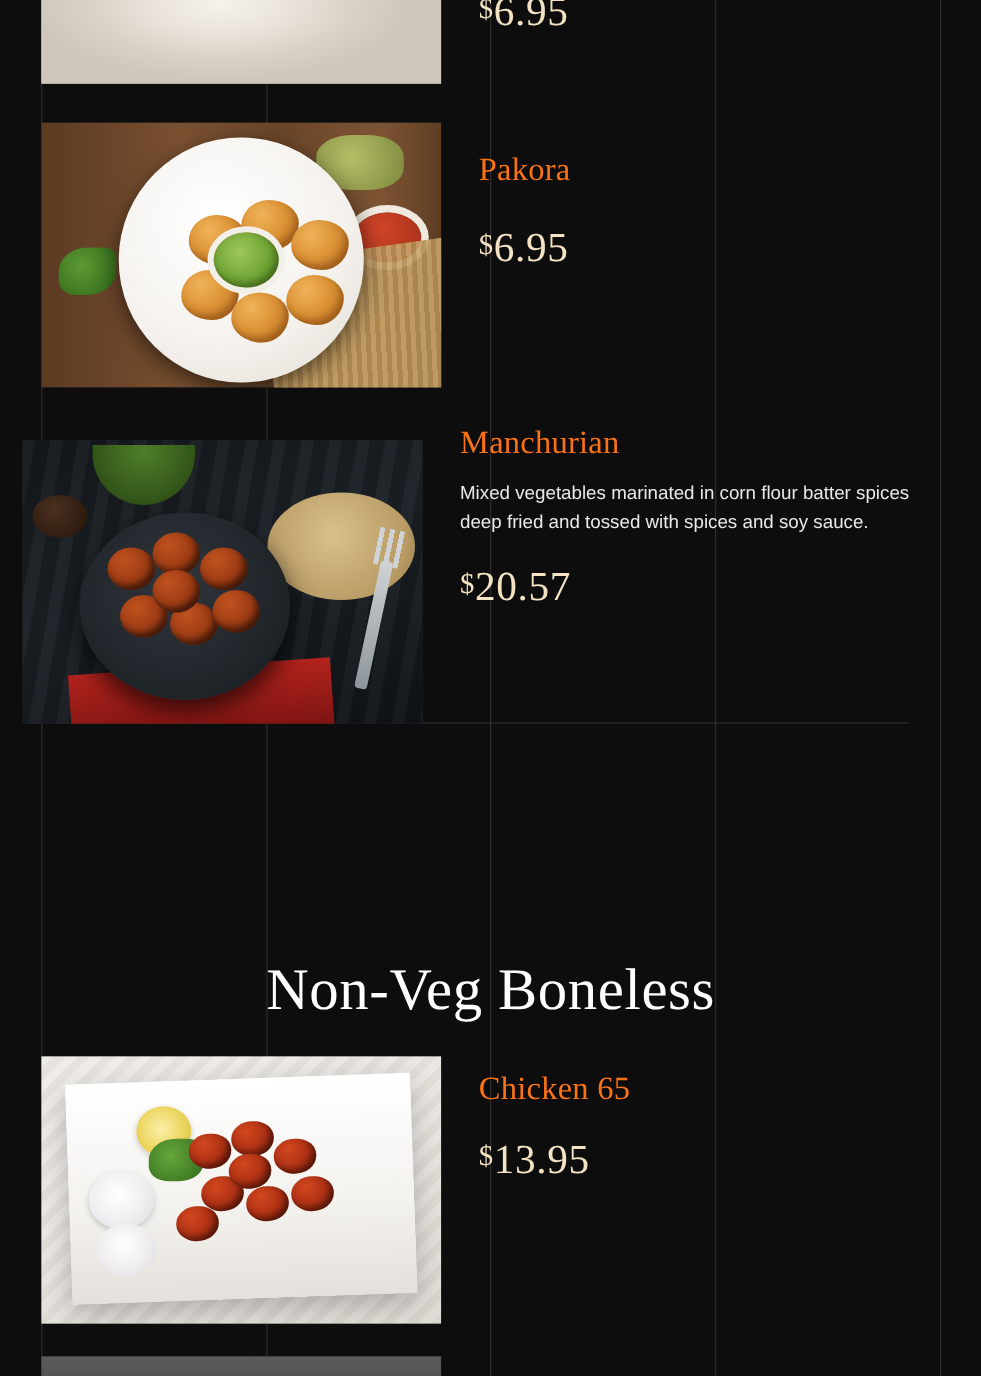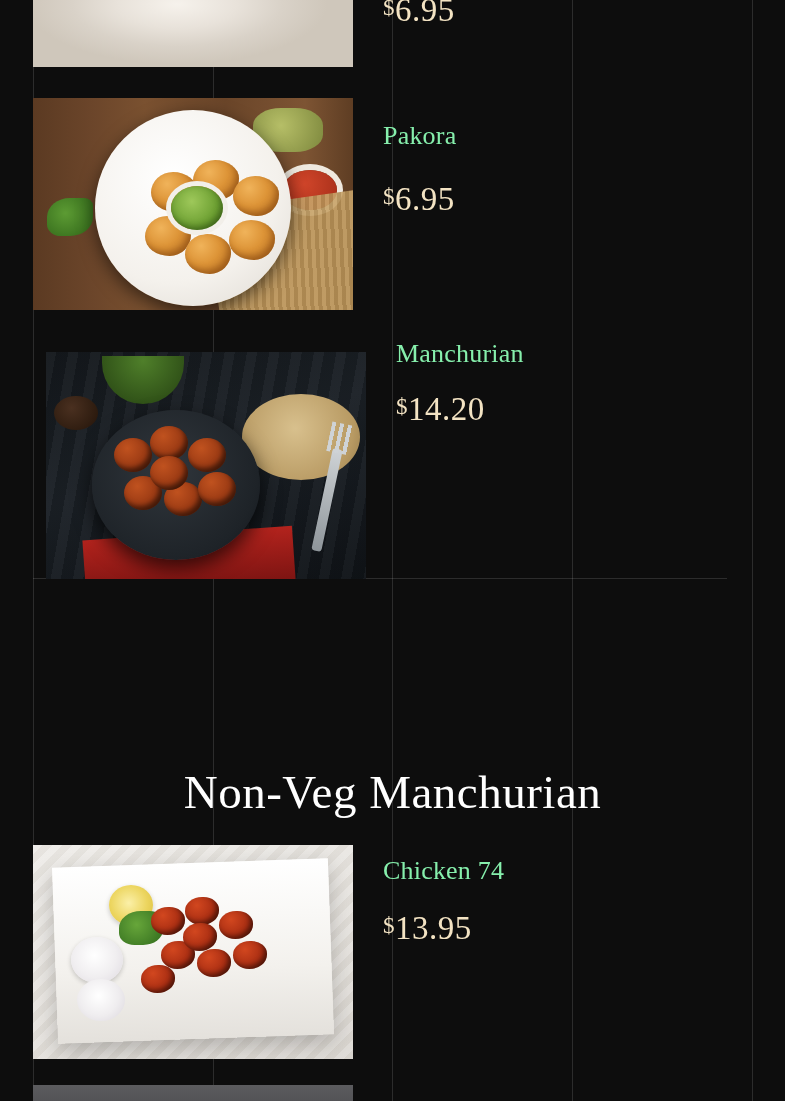--- a/index.html
+++ b/index.html
@@ -62,21 +62,21 @@
   .info {
     flex: 1 1 auto;
     padding-left: 30px;
     box-sizing: border-box;
   }
   .dish-name {
     font-family: "Liberation Serif", serif;
     font-size: 26px;
     font-weight: 400;
     letter-spacing: 0.2px;
-    color: #86efac;
+    color: #f97316;
     margin: 0 0 14px 0;
     line-height: 1.1;
   }
   .dish-desc {
     font-size: 15px;
     line-height: 1.58;
     color: #e9e9e9;
     margin: 0;
     max-width: 372px;
     font-weight: 400;
@@ -440,48 +440,49 @@
       </div>
     </div>
     <div class="info">
       <h3 class="dish-name" style="margin-top:24px;">Pakora</h3>
       <div class="price" style="margin-top:32px;">
         <span class="cur">$</span><span class="amt">6.95</span>
       </div>
     </div>
   </div>
 
-  <div class="row" style="left:46px; top:338px; width:719px;">
+  <div class="row" style="left:18px; top:338px; width:719px;">
     <div class="thumb" style="height:227px; margin-top:14px;">
       <div class="food img-manch thumb-inner">
         <div class="board"></div>
         <div class="greenbowl"></div>
         <div class="rice"></div>
         <div class="sauce"></div>
         <div class="napkin"></div>
         <div class="bowl"></div>
         <div class="ball b1"></div>
         <div class="ball b2"></div>
         <div class="ball b3"></div>
         <div class="ball b4"></div>
         <div class="ball b5"></div>
         <div class="ball b6"></div>
         <div class="ball b7"></div>
         <div class="fork"></div>
       </div>
     </div>
     <div class="info">
       <h3 class="dish-name" style="margin-top:2px;">Manchurian</h3>
+      <p class="dish-desc">Mixed vegetables marinated in corn flour batter spices deep fried and tossed with spices and soy sauce.</p>
       <div class="price" style="margin-top:24px;">
-        <span class="cur">$</span><span class="amt">14.20</span>
+        <span class="cur">$</span><span class="amt">20.57</span>
       </div>
     </div>
   </div>
 
-  <h2 class="section-title" style="top:726px;">Non-Veg Manchurian</h2>
+  <h2 class="section-title" style="top:726px;">Non-Veg Boneless</h2>
 
   <div class="row" style="left:33px; top:845px; width:719px;">
     <div class="thumb" style="height:214px;">
       <div class="food img-chicken65 thumb-inner">
         <div class="cloth"></div>
         <div class="plate"></div>
         <div class="lemon"></div>
         <div class="onion"></div>
         <div class="onion2"></div>
         <div class="parsley"></div>
@@ -489,21 +490,21 @@
         <div class="piece p2"></div>
         <div class="piece p3"></div>
         <div class="piece p4"></div>
         <div class="piece p5"></div>
         <div class="piece p6"></div>
         <div class="piece p7"></div>
         <div class="piece p8"></div>
       </div>
     </div>
     <div class="info">
-      <h3 class="dish-name" style="margin-top:12px;">Chicken 74</h3>
+      <h3 class="dish-name" style="margin-top:12px;">Chicken 65</h3>
       <div class="price" style="margin-top:26px;font-family:Liberation Serif, serif;">
         <span class="cur">$</span><span class="amt">13.95</span>
       </div>
     </div>
   </div>
 
   <div class="row" style="left:33px; top:1085px; width:719px;">
     <div class="thumb" style="height:60px;">
       <div class="food img-bottom thumb-inner"></div>
     </div>

